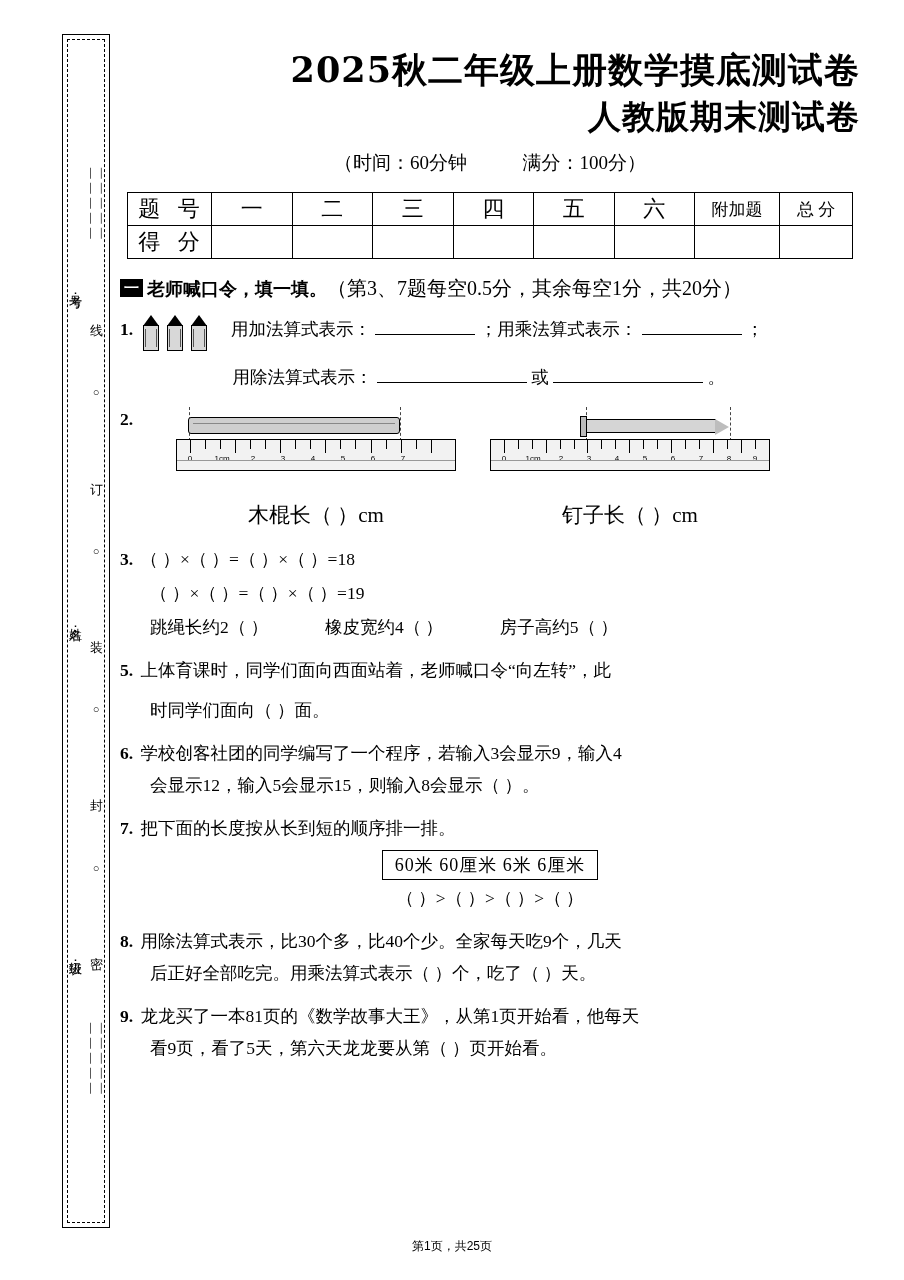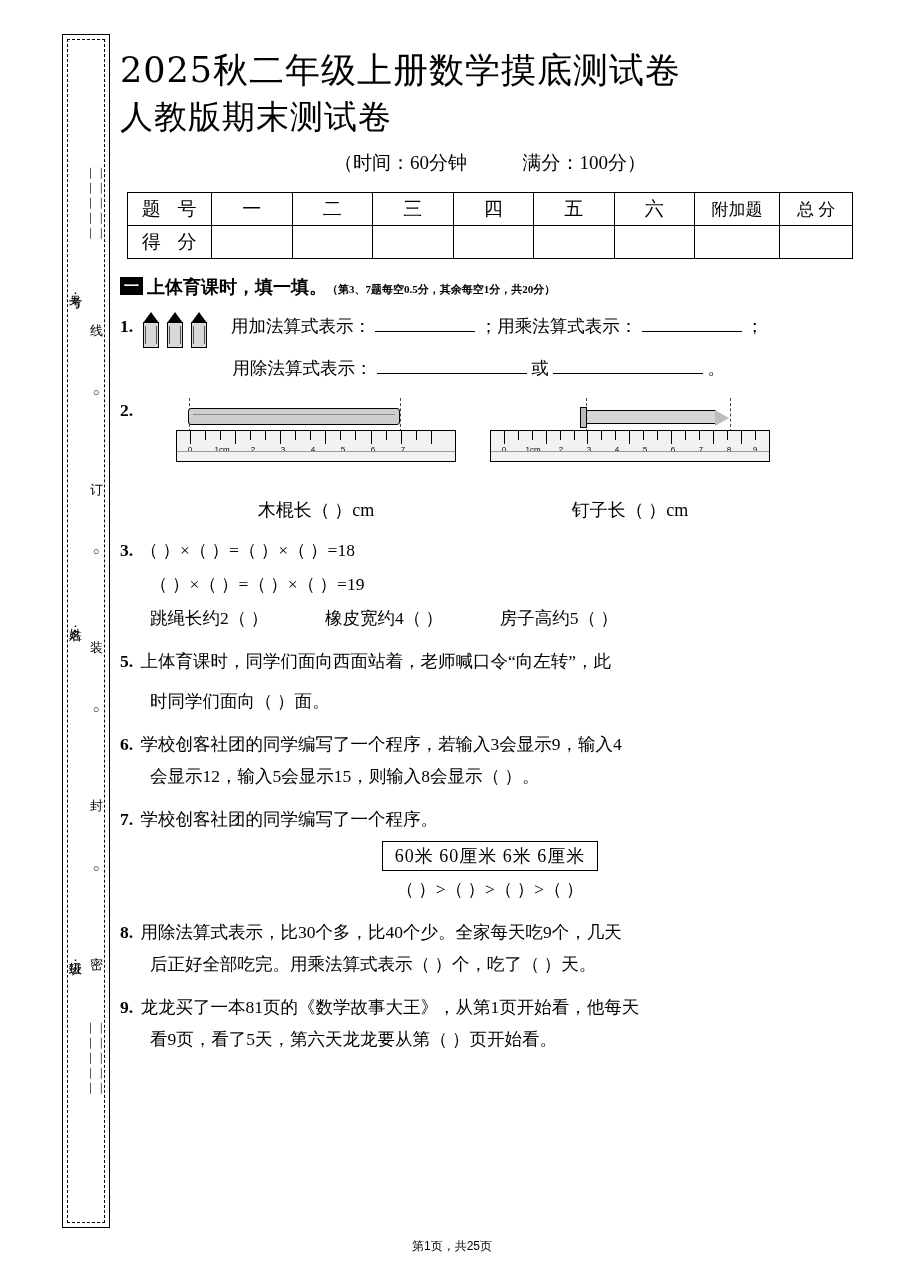--- a/index.html
+++ b/index.html
@@ -78,23 +78,23 @@
 
   
   .content {
     position: absolute;
     left: 120px;
     top: 40px;
     width: 740px;
   }
 
   .title1, .title2 {
-    text-align: left;
+    text-align: right;
     font-family: "DejaVu Serif", serif;
-    font-weight: normal;
+    font-weight: bold;
     letter-spacing: 1px;
   }
   .title1 {
     font-size: 35px;
     line-height: 48px;
     margin-top: 6px;
   }
   .title2 {
     font-size: 33px;
     line-height: 46px;
@@ -110,21 +110,21 @@
   table.score {
     border-collapse: collapse;
     width: 726px;
     margin: 16px auto 0 auto;
     table-layout: fixed;
   }
   table.score td {
     border: 1px solid #000;
     height: 30px;
     text-align: center;
-    font-size: 19px;
+    font-size: 22px;
     font-family: "Liberation Serif", serif;
   }
   table.score td.hdr { letter-spacing: 6px; padding-left: 6px; }
   table.score td.small { font-size: 17px; letter-spacing: 0; }
 
   .sec-head {
     margin-top: 16px;
     font-size: 18px;
     font-weight: bold;
   }
@@ -132,22 +132,22 @@
     display: inline-block;
     background: #000;
     color: #fff;
     font-size: 15px;
     padding: 0 4px;
     margin-right: 4px;
     line-height: 18px;
     vertical-align: 2px;
   }
   .sec-head .note {
-    font-weight: bold;
-    font-size: 11px;
+    font-weight: normal;
+    font-size: 20px;
   }
 
   .q {
     font-size: 17.5px;
     line-height: 32px;
     margin-top: 11px;
     position: relative;
   }
   .q .lbl { font-weight: bold; margin-right: 3px; }
   .indent { padding-left: 30px; }
@@ -289,22 +289,21 @@
     width: 0;
     height: 34px;
     border-left: 1px dashed #444;
   }
   .figcap {
     position: absolute;
     top: 62px;
     left: 0;
     width: 280px;
     text-align: center;
-    font-size: 18px;
-    margin-top: 6px;
+    font-size: 21px;
   }
 
   .boxline {
     display: inline-block;
     border: 1px solid #000;
     padding: 2px 12px;
     font-size: 18px;
     letter-spacing: 1px;
   }
   .centerbox { text-align: center; margin-top: 6px; }
@@ -381,21 +380,21 @@
         <td></td>
         <td></td>
         <td></td>
         <td></td>
         <td></td>
       </tr>
     </tbody>
       </table>
 
     <div class="sec-head">
-      <span class="num">一</span><span>上体育课时，填一填。</span><span class="note">（第3、7题每空0.5分，其余每空1分，共20分）</span>
+      <span class="num">一</span><span>老师喊口令，填一填。</span><span class="note">（第3、7题每空0.5分，其余每空1分，共20分）</span>
     </div>
 
     <div class="q">
       <span class="lbl">1.</span>
       <span class="pencils">
         <span class="pencil p1">
             <span class="tip"></span>
           </span>
         <span class="pencil p2">
             <span class="tip"></span>
@@ -403,21 +402,21 @@
         <span class="pencil p3">
             <span class="tip"></span>
           </span>
       </span>
       <span>用加法算式表示：</span>
       <span class="u" style="width:100px"></span>
       <span>；用乘法算式表示：</span>
       <span class="u" style="width:100px"></span>
       <span>；</span>
     </div>
-    <div class="q" style="margin-top:2px">
+    <div class="q" style="margin-top:8px">
       <span style="display:inline-block;width:108px"></span>
       <span>用除法算式表示：</span>
       <span class="u" style="width:150px"></span>
       <span>或</span>
       <span class="u" style="width:150px"></span>
       <span>。</span>
     </div>
 
     <div class="q" style="margin-top:10px">
       <span class="lbl">2.</span>
@@ -529,21 +528,21 @@
     <div class="q">
       <span class="lbl">6.</span>
       <span>学校创客社团的同学编写了一个程序，若输入3会显示9，输入4</span>
     </div>
     <div class="q indent" style="margin-top:0">
       <span>会显示12，输入5会显示15，则输入8会显示（      ）。</span>
     </div>
 
     <div class="q">
       <span class="lbl">7.</span>
-      <span>学校创客社团的同学编写了一个程序。</span>
+      <span>把下面的长度按从长到短的顺序排一排。</span>
     </div>
     <div class="centerbox">
       <span class="boxline">60米    60厘米    6米    6厘米</span>
     </div>
     <div class="q center" style="margin-top:2px">
       <span>（          ）&gt;（          ）&gt;（          ）&gt;（          ）</span>
     </div>
 
     <div class="q">
       <span class="lbl">8.</span>

